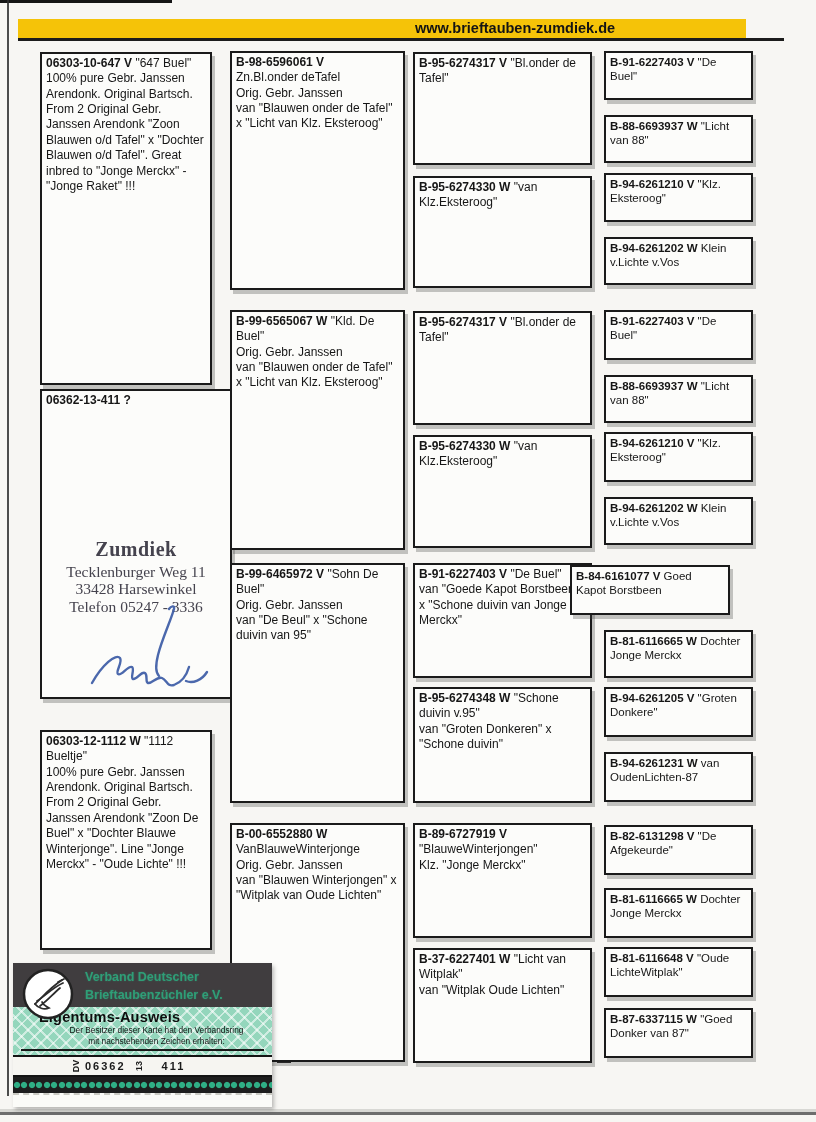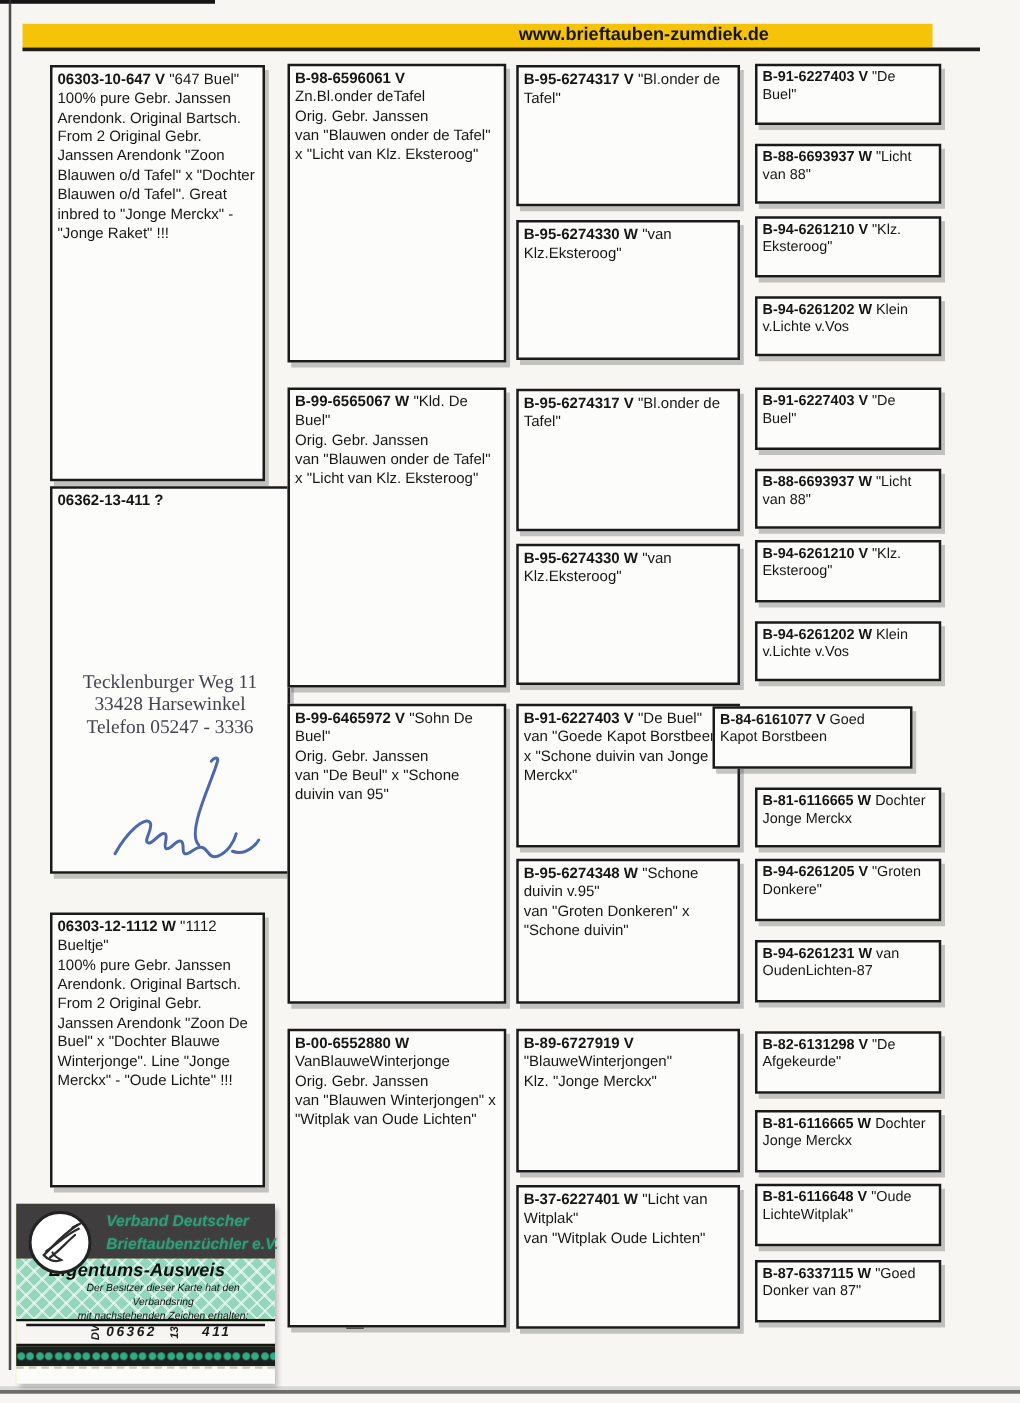--- a/index.html
+++ b/index.html
@@ -43,24 +43,23 @@
   .stamp{
     position:absolute;left:2px;right:2px;top:146px;text-align:center;
     font-family:"Liberation Serif", serif;color:#45434e;
   }
   .stamp-name{font-size:20px;font-weight:bold;letter-spacing:.5px;}
   .stamp-line{font-size:15.5px;line-height:1.15;white-space:nowrap;}
   .signature{position:absolute;right:2px;bottom:2px;}
 
   
   .card{
-    position:absolute;left:13px;top:963px;width:207px;height:144px;
-    box-sizing:border-box;background:#bef264;
+    position:absolute;left:13px;top:963px;width:259px;height:144px;
+    box-sizing:border-box;background:#c4b5fd;
     box-shadow:2px 3px 4px rgba(0,0,0,.25);
-    font-style:italic;
   }
   .card-header{position:relative;height:44px;background:#403d3f;}
   .card-logo{position:absolute;left:9px;top:5px;width:52px;height:52px;z-index:3;}
   .card-org{
     padding:5px 4px 0 72px;color:#2f9e77;font-size:12.5px;font-weight:bold;
     line-height:1.45;text-shadow:0 0 2px rgba(47,158,119,.45);white-space:nowrap;
   }
   .card-pattern{
     position:relative;height:48px;
     background-color:#94d6bc;
@@ -109,20 +108,21 @@
 
 <div class="pbox" style="left:40px;top:52px;width:172px;height:333px">
   <span class="ring">06303-10-647 V</span>
   <span>"647 Buel"</span>
   <div class="desc">100% pure Gebr. Janssen Arendonk. Original Bartsch. From 2 Original Gebr. Janssen Arendonk "Zoon Blauwen o/d Tafel" x "Dochter Blauwen o/d Tafel". Great inbred to "Jonge Merckx" - "Jonge Raket" !!!</div>
 </div>
 
 <div class="pbox" style="left:40px;top:389px;width:192px;height:310px">
   <span class="ring">06362-13-411 ?</span>
   <div class="stamp">
+    <div class="stamp-name">Zumdiek</div>
     <div class="stamp-line">Tecklenburger Weg 11</div>
     <div class="stamp-line">33428 Harsewinkel</div>
     <div class="stamp-line">Telefon 05247 - 3336</div>
   </div>
   <svg class="signature" width="160" height="92" viewBox="0 0 160 92">
     <g fill="none" stroke="#3c5ca6" stroke-width="2.4" stroke-linecap="round" opacity="0.92">
       <path d="M101,6 c2,-3 6,-4 5,0 c-3,11 -12,30 -16,46 c-3,12 -2,18 1,21"></path>
       <path d="M24,80 c10,-18 24,-30 28,-25 c3,4 -5,14 -2,16 c3,3 10,-9 14,-7 c3,2 -2,11 1,12 c4,1 8,-8 12,-6 c3,2 0,9 3,10 c4,1 9,-7 14,-5 c5,2 5,9 12,7 c8,-3 13,-11 15,-18"></path>
       <path d="M118,78 c7,3 16,-1 21,-9"></path>
     </g>

